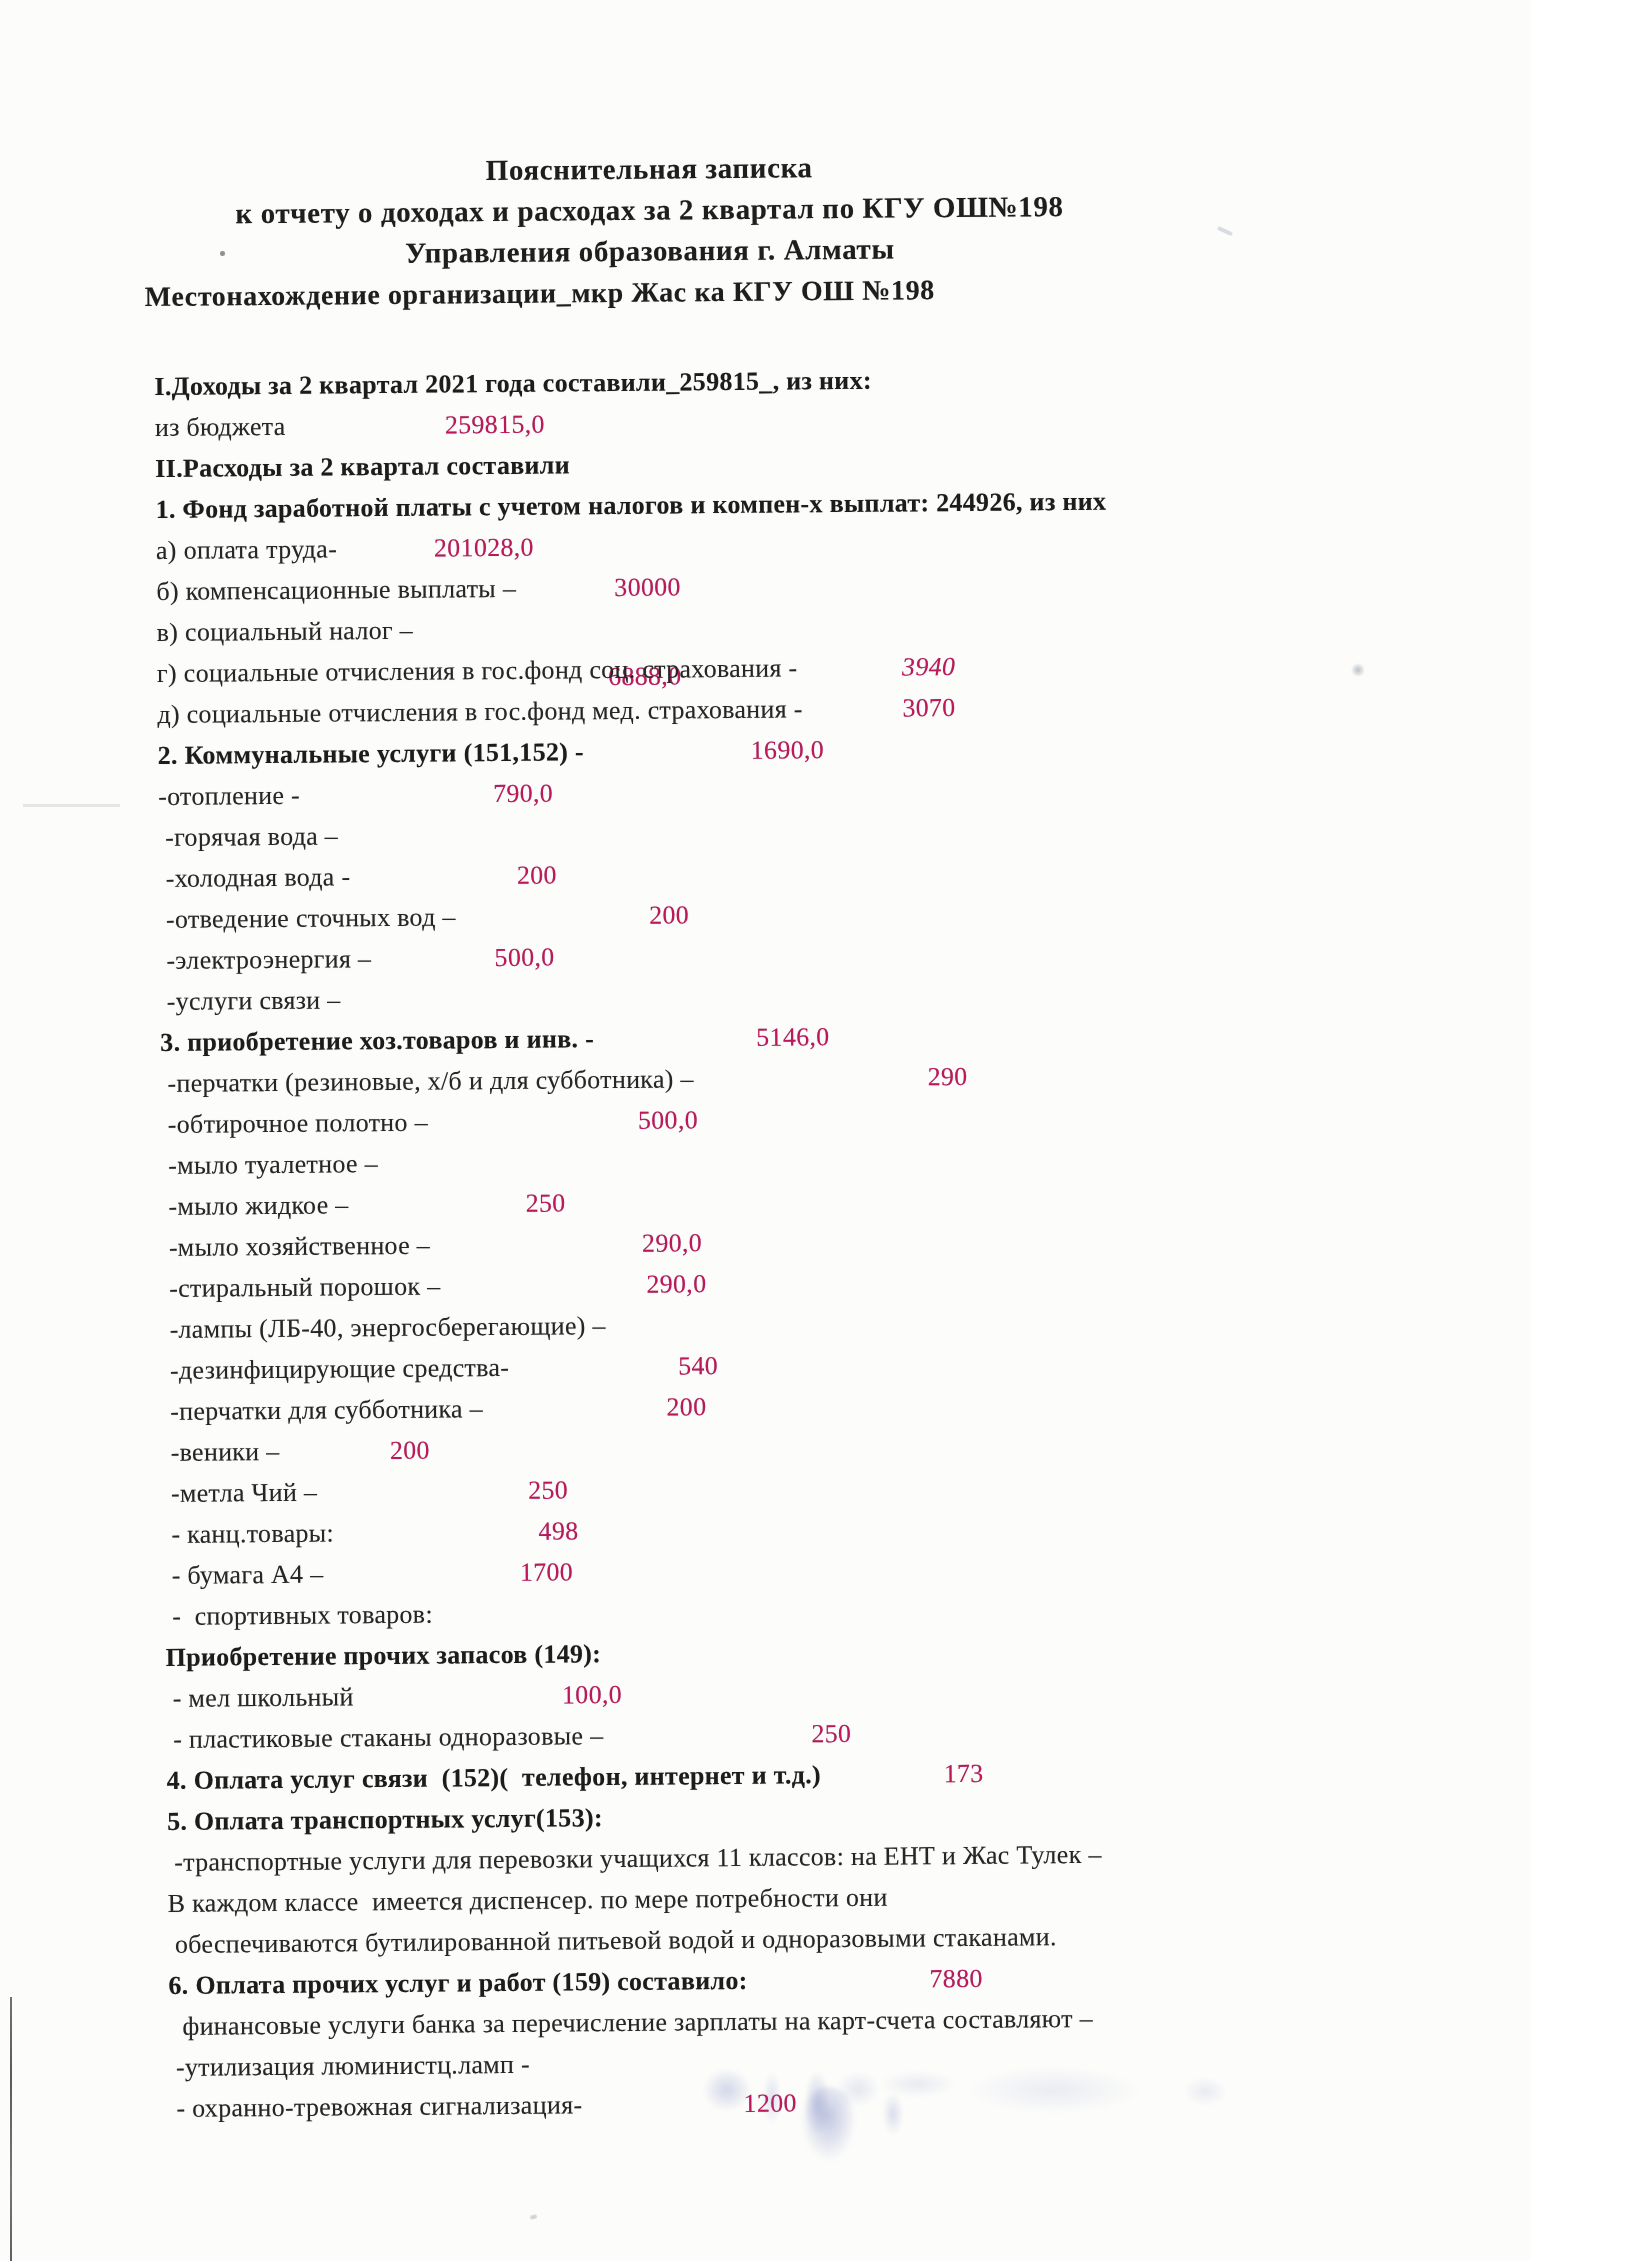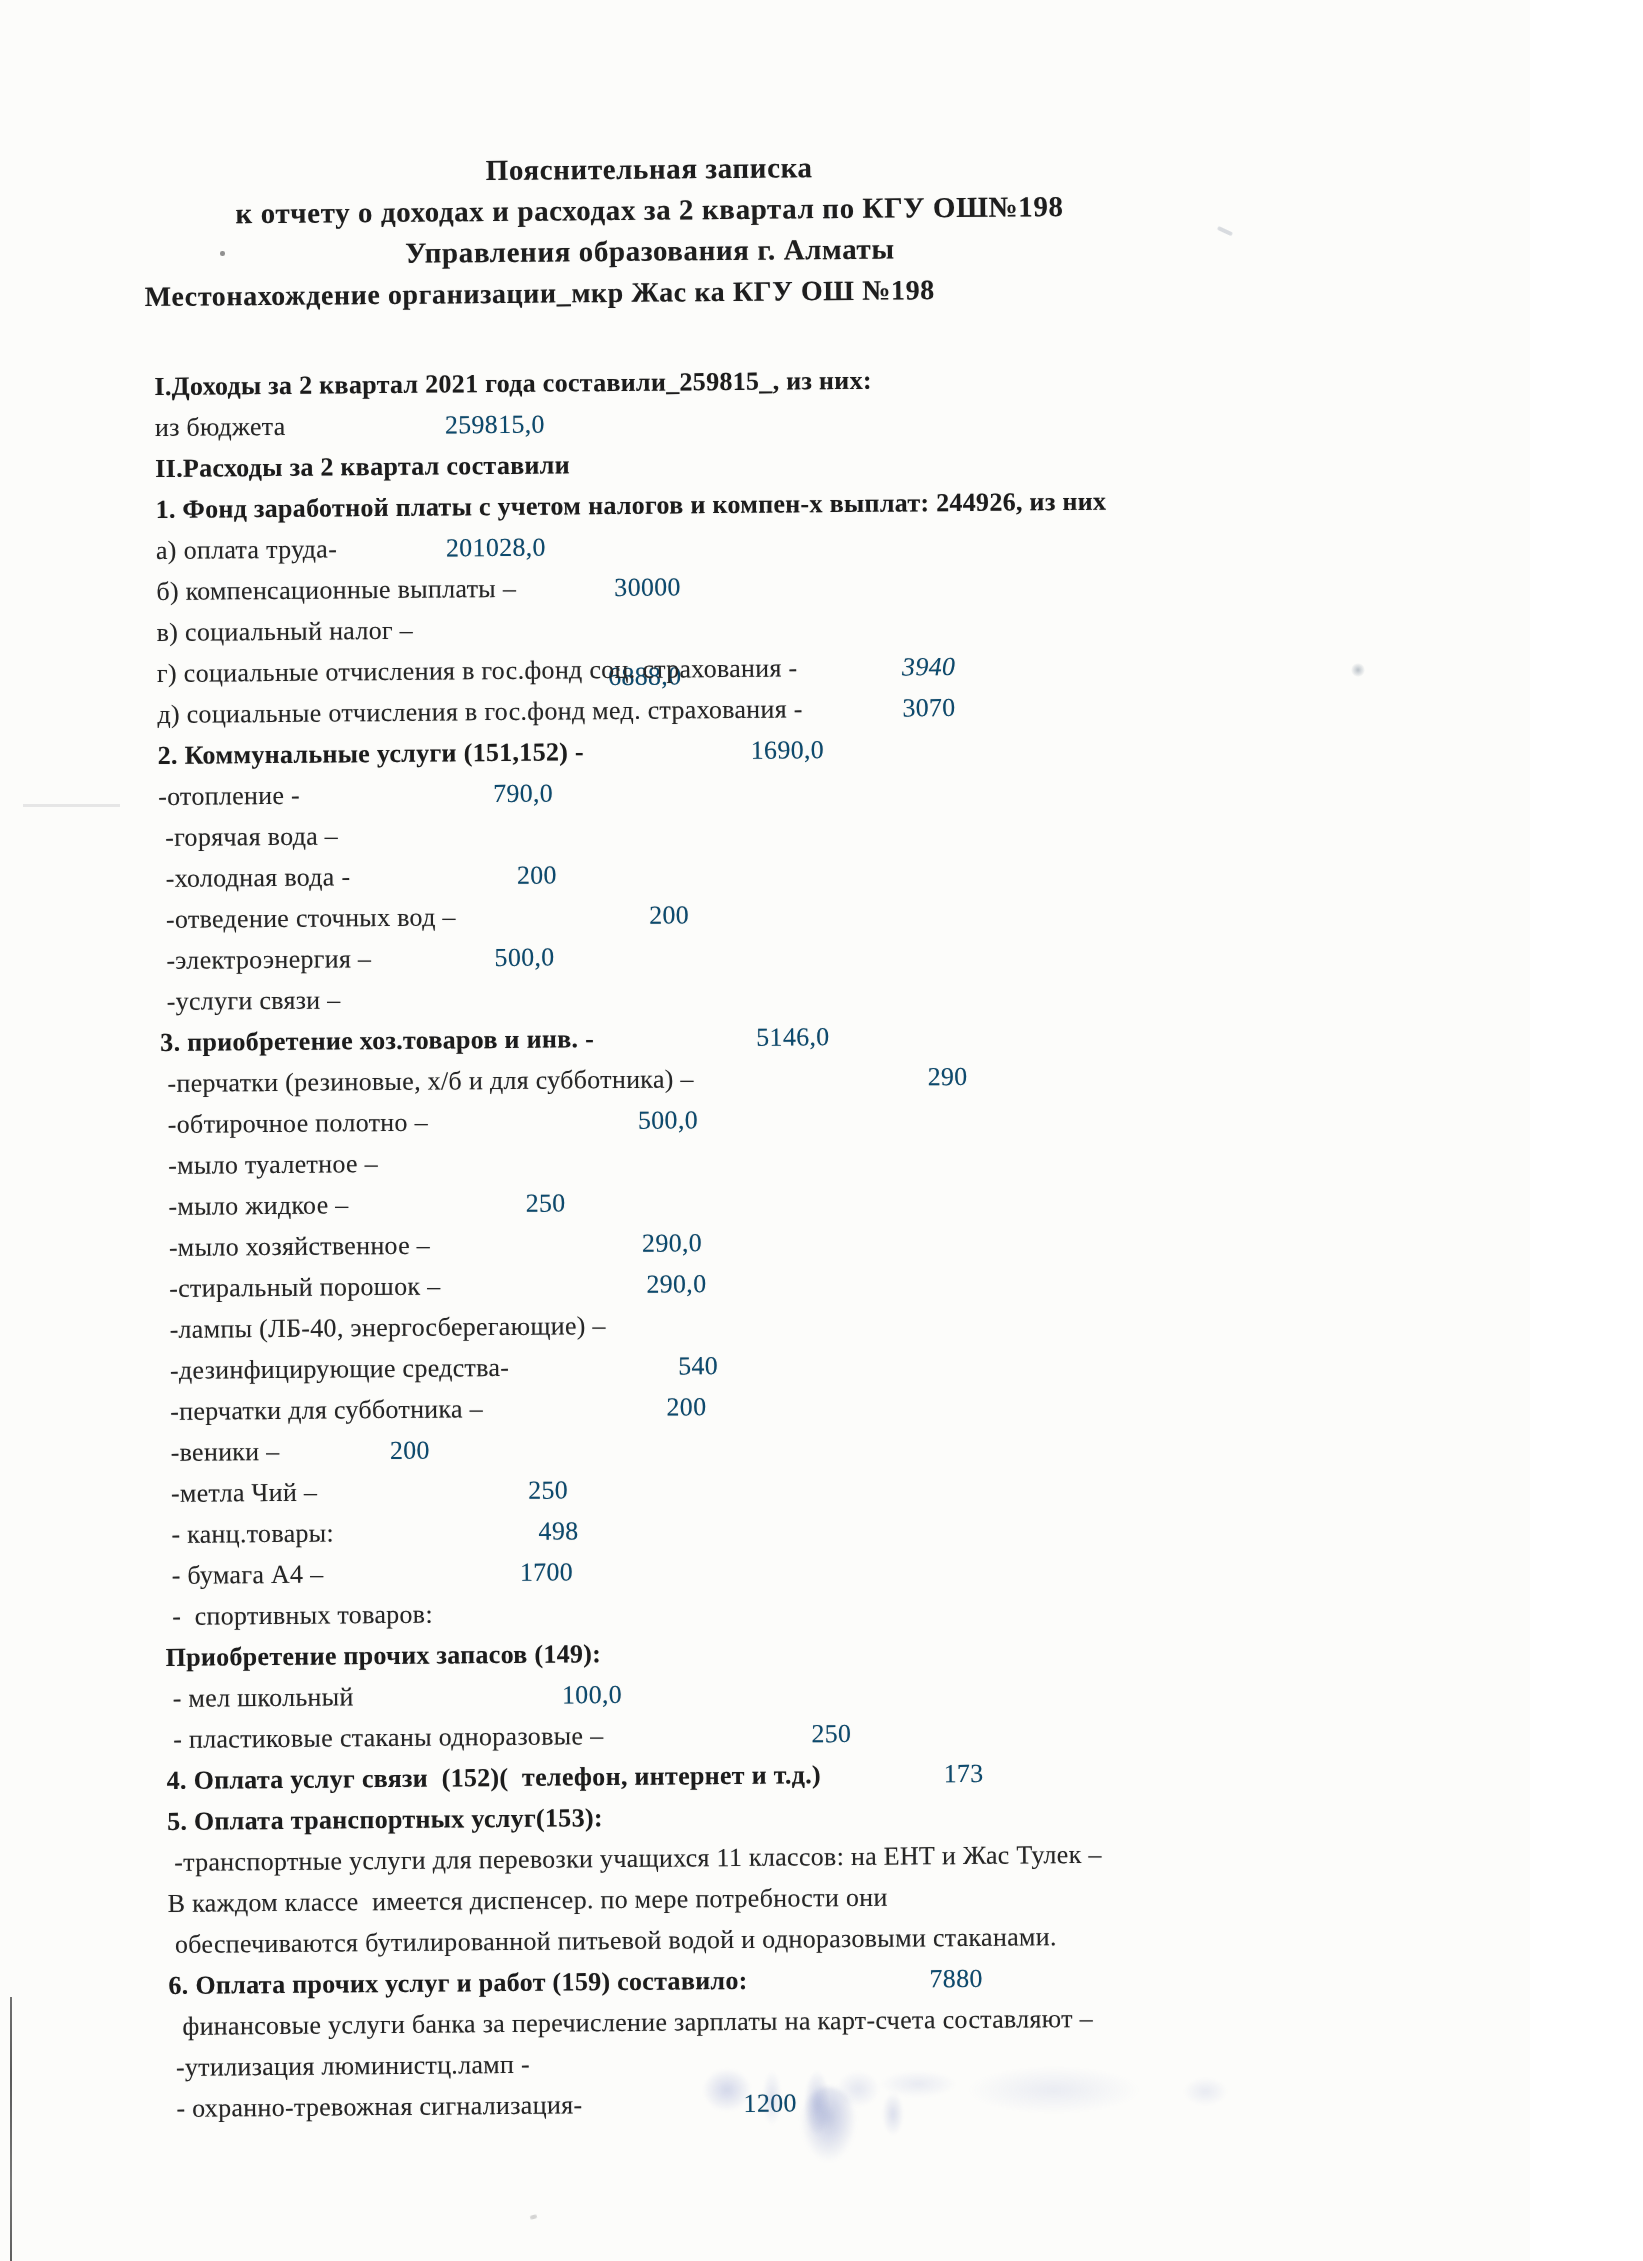--- a/index.html
+++ b/index.html
@@ -24,21 +24,21 @@
   }
   .titles .tl4{
     text-align:left;padding-left:152px;font-size:28px;
   }
   .body-lines{position:absolute;top:366px;left:0;right:0;}
   .line{
     position:relative;height:41px;line-height:41px;
     padding-left:161px;font-size:26px;letter-spacing:0.3px;white-space:pre;
   }
   .line.bold{font-weight:bold;color:#1c1c1c;}
-  .line .val{position:absolute;top:0;font-weight:normal;color:#0c4a6e;}
+  .line .val{position:absolute;top:0;font-weight:normal;color:#be185d;}
   
   .artifact{position:absolute;pointer-events:none;}
   .edge-line{
     left:10.3px;top:1997px;width:1.9px;height:264px;
     background:linear-gradient(#5a5a5a,#3f3f3f 30%,#606060 70%,#454545);
     opacity:.85;filter:blur(0.3px);
   }
   .stamp-smudge{
     left:696px;top:2050px;width:284px;height:106px;
     filter:blur(1px);
@@ -98,21 +98,21 @@
       <div class="tl">к отчету о доходах и расходах за 2 квартал по КГУ ОШ№198</div>
       <div class="tl">Управления образования г. Алматы</div>
       <div class="tl tl4">Местонахождение организации_мкр Жас ка КГУ ОШ №198</div>
     </div>
 
     <div class="body-lines">
         <div class="line bold"><span class="lab">I.Доходы за 2 квартал 2021 года составили_259815_, из них:</span></div>
         <div class="line"><span class="lab">из бюджета</span><span class="val" style="left: 451px;">259815,0</span></div>
         <div class="line bold"><span class="lab">II.Расходы за 2 квартал составили</span></div>
         <div class="line bold"><span class="lab">1. Фонд заработной платы с учетом налогов и компен-х выплат: 244926, из них</span></div>
-        <div class="line"><span class="lab">а) оплата труда-</span><span class="val" style="left: 451px;">201028,0</span></div>
+        <div class="line"><span class="lab">а) оплата труда-</span><span class="val" style="left: 439px;">201028,0</span></div>
         <div class="line"><span class="lab">б) компенсационные выплаты –</span><span class="val" style="left: 619px;">30000</span></div>
         <div class="line"><span class="lab">в) социальный налог –</span><span class="val" style="left: 612px; margin-top: 48px;">6888,0</span></div>
         <div class="line"><span class="lab">г) социальные отчисления в гос.фонд соц. страхования -</span><span class="val" style="left: 906px; font-style: italic;">3940</span></div>
         <div class="line"><span class="lab">д) социальные отчисления в гос.фонд мед. страхования -</span><span class="val" style="left: 906px;">3070</span></div>
         <div class="line bold"><span class="lab">2. Коммунальные услуги (151,152) -</span><span class="val" style="left: 754px;">1690,0</span></div>
         <div class="line"><span class="lab">-отопление -</span><span class="val" style="left: 496px;">790,0</span></div>
         <div class="line"><span class="lab"> -горячая вода –</span></div>
         <div class="line"><span class="lab"> -холодная вода -</span><span class="val" style="left: 519px;">200</span></div>
         <div class="line"><span class="lab"> -отведение сточных вод –</span><span class="val" style="left: 651px;">200</span></div>
         <div class="line"><span class="lab"> -электроэнергия –</span><span class="val" style="left: 496px;">500,0</span></div>

